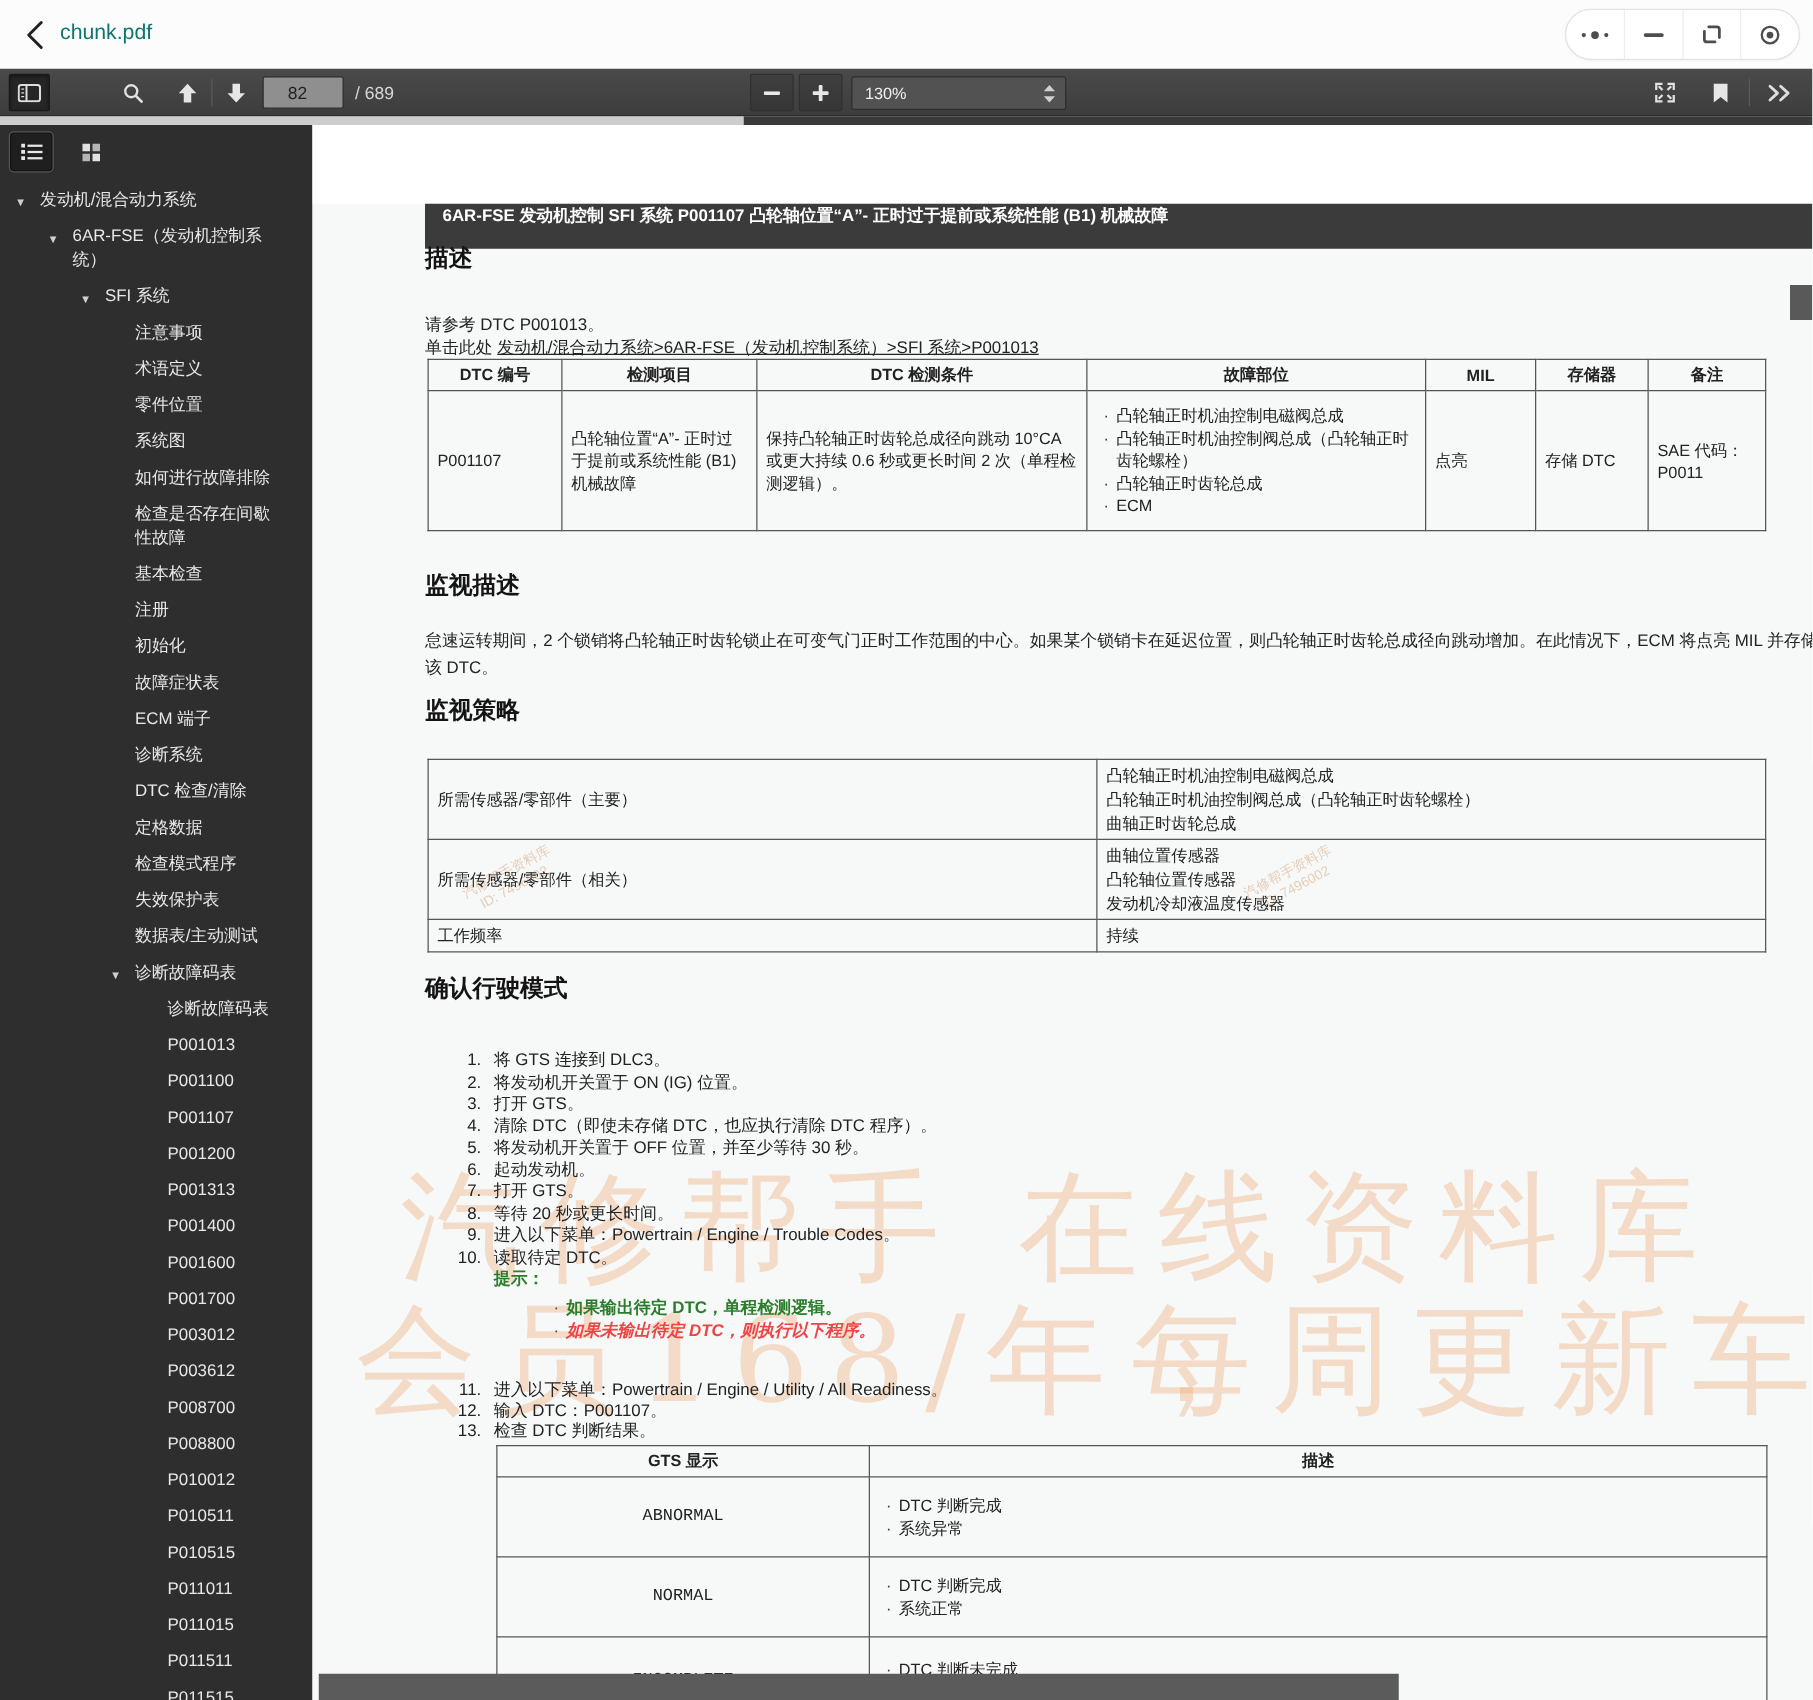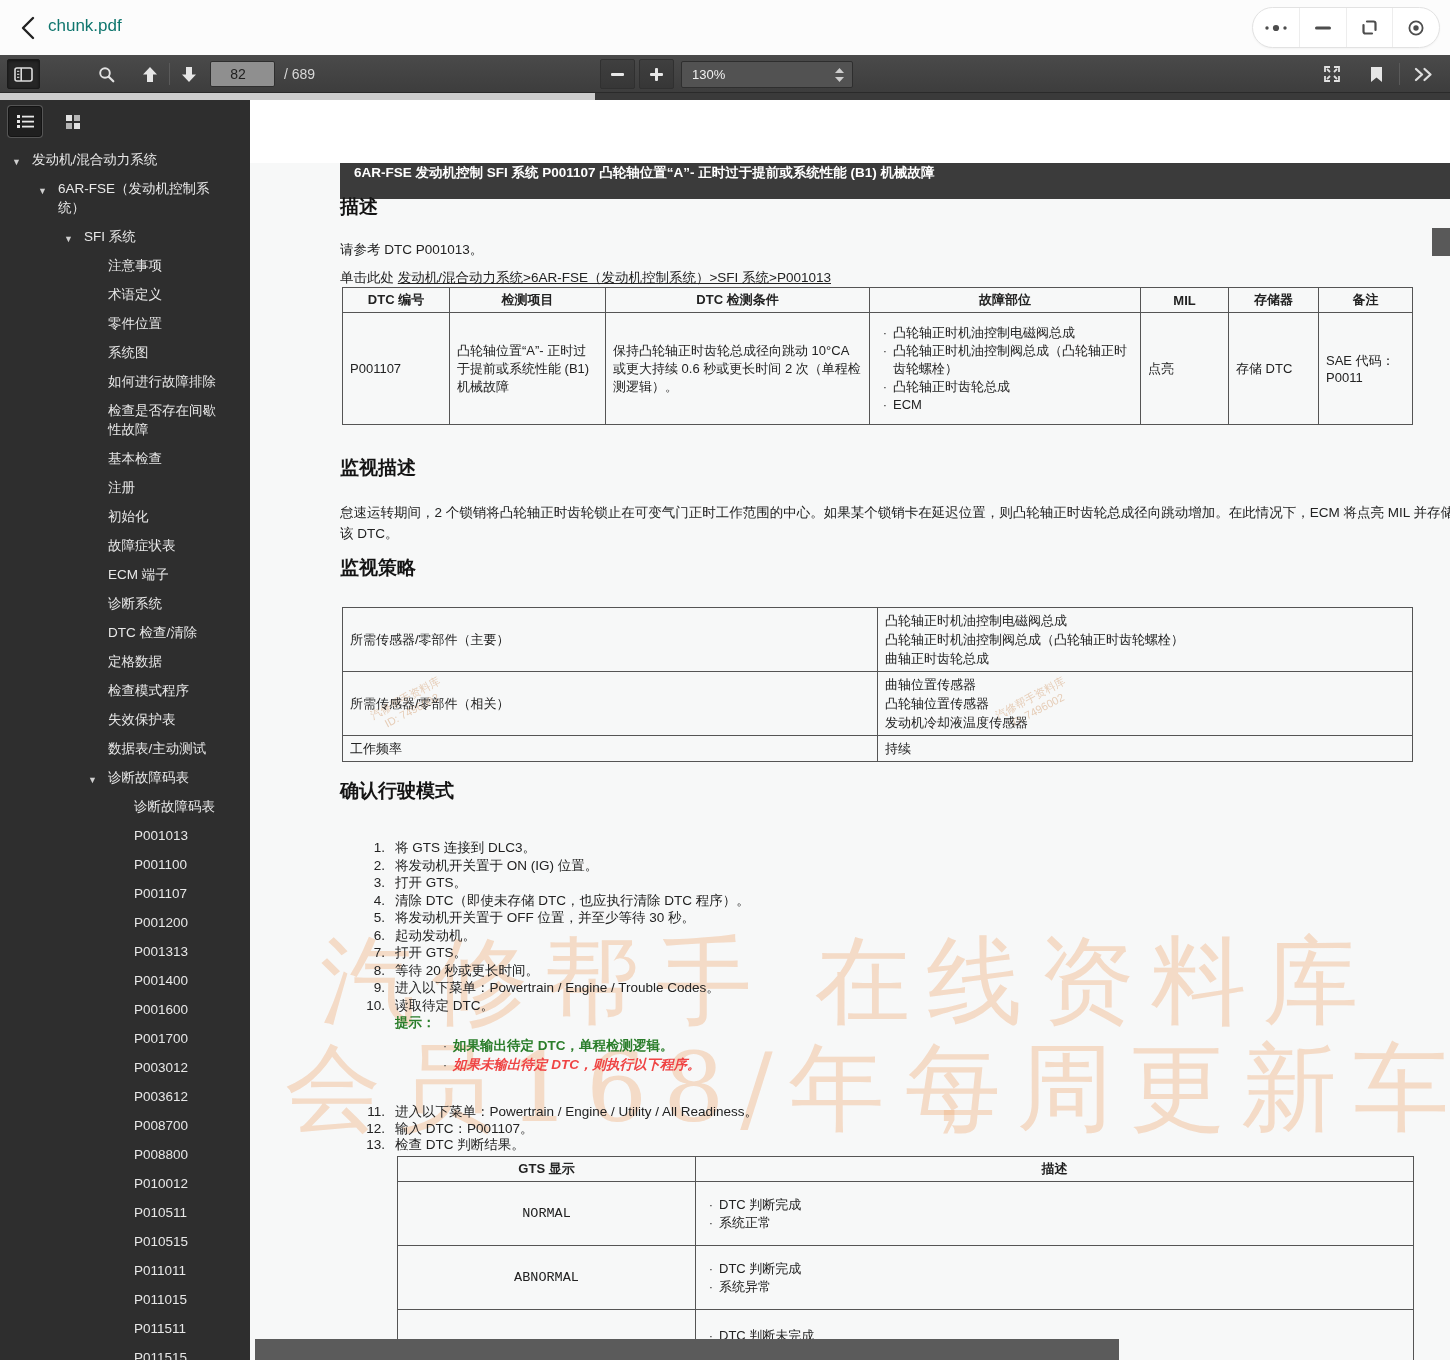--- a/index.html
+++ b/index.html
@@ -493,21 +493,21 @@
         <div>ID: 7496002</div>
     </div>
     <div class="wm-small" style="left:745px; top:590px;">
       <div>汽修帮手资料库</div>
         <div>ID: 7496002</div>
     </div>
 
     <div class="banner">6AR-FSE 发动机控制  SFI 系统  P001107  凸轮轴位置“A”- 正时过于提前或系统性能 (B1) 机械故障</div>
 
     <div class="h1" style="top:94px;">描述</div>
-    <div class="bodytext" style="top:141px;">请参考 DTC P001013。</div>
+    <div class="bodytext" style="top:151px;">请参考 DTC P001013。</div>
     <div class="bodytext" style="top:169px;">
       <span>单击此处 </span><span class="link">发动机/混合动力系统&gt;6AR-FSE（发动机控制系统）&gt;SFI 系统&gt;P001013</span>
     </div>
 
     <table class="dtc-table">
       <colgroup>
           <col style="width:107px">
           <col style="width:156px">
           <col style="width:264px">
           <col style="width:271px">
@@ -678,42 +678,42 @@
       <colgroup>
           <col style="width:298px">
           <col style="width:718px">
         </colgroup>
       <tbody>
           <tr>
         <th>GTS 显示</th>
         <th>描述</th>
       </tr>
       <tr style="height:64px;">
+        <td class="disp">ABNORMAL</td>
+        <td>
+              <div class="bullet-line">
+                <span class="b">·</span>
+                <span>DTC 判断完成</span>
+              </div>
+              <div class="bullet-line">
+                <span class="b">·</span>
+                <span>系统异常</span>
+              </div>
+            </td>
+      </tr>
+      <tr style="height:64px;">
         <td class="disp">NORMAL</td>
         <td>
               <div class="bullet-line">
                 <span class="b">·</span>
                 <span>DTC 判断完成</span>
               </div>
               <div class="bullet-line">
                 <span class="b">·</span>
                 <span>系统正常</span>
-              </div>
-            </td>
-      </tr>
-      <tr style="height:64px;">
-        <td class="disp">ABNORMAL</td>
-        <td>
-              <div class="bullet-line">
-                <span class="b">·</span>
-                <span>DTC 判断完成</span>
-              </div>
-              <div class="bullet-line">
-                <span class="b">·</span>
-                <span>系统异常</span>
               </div>
             </td>
       </tr>
       <tr style="height:70px;">
         <td class="disp">INCOMPLETE</td>
         <td>
               <div class="bullet-line">
                 <span class="b">·</span>
                 <span>DTC 判断未完成</span>
               </div>

